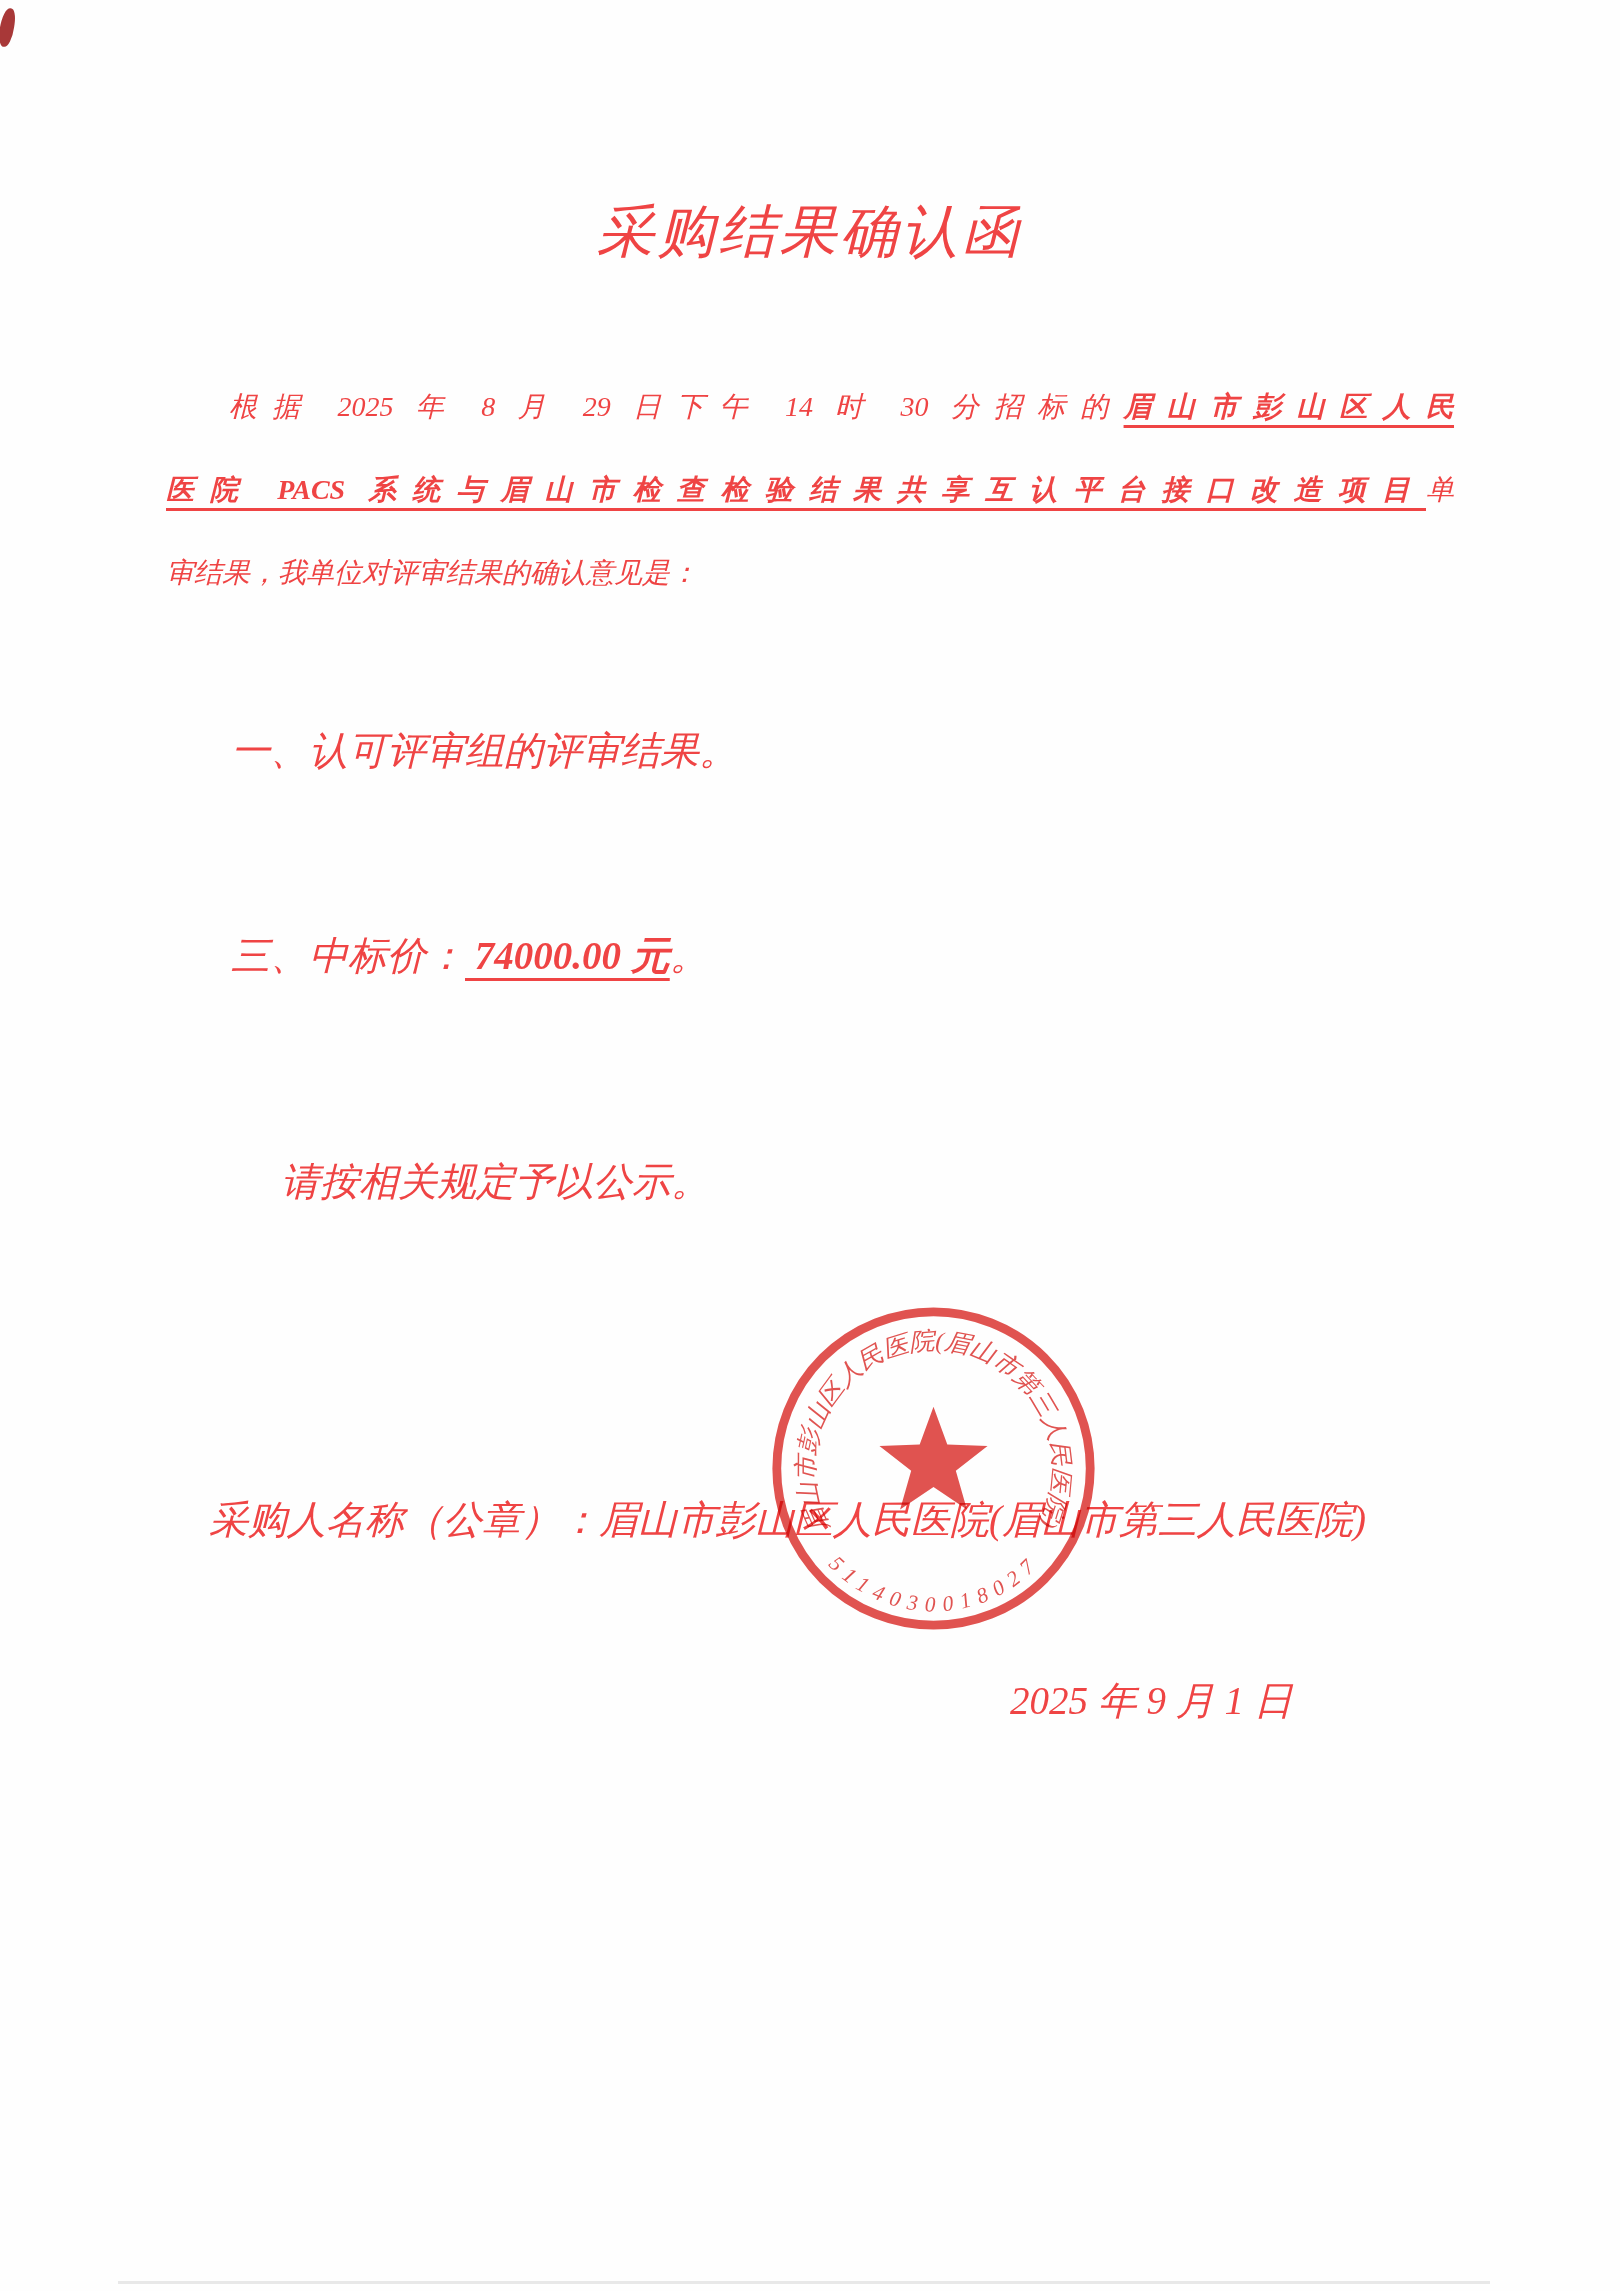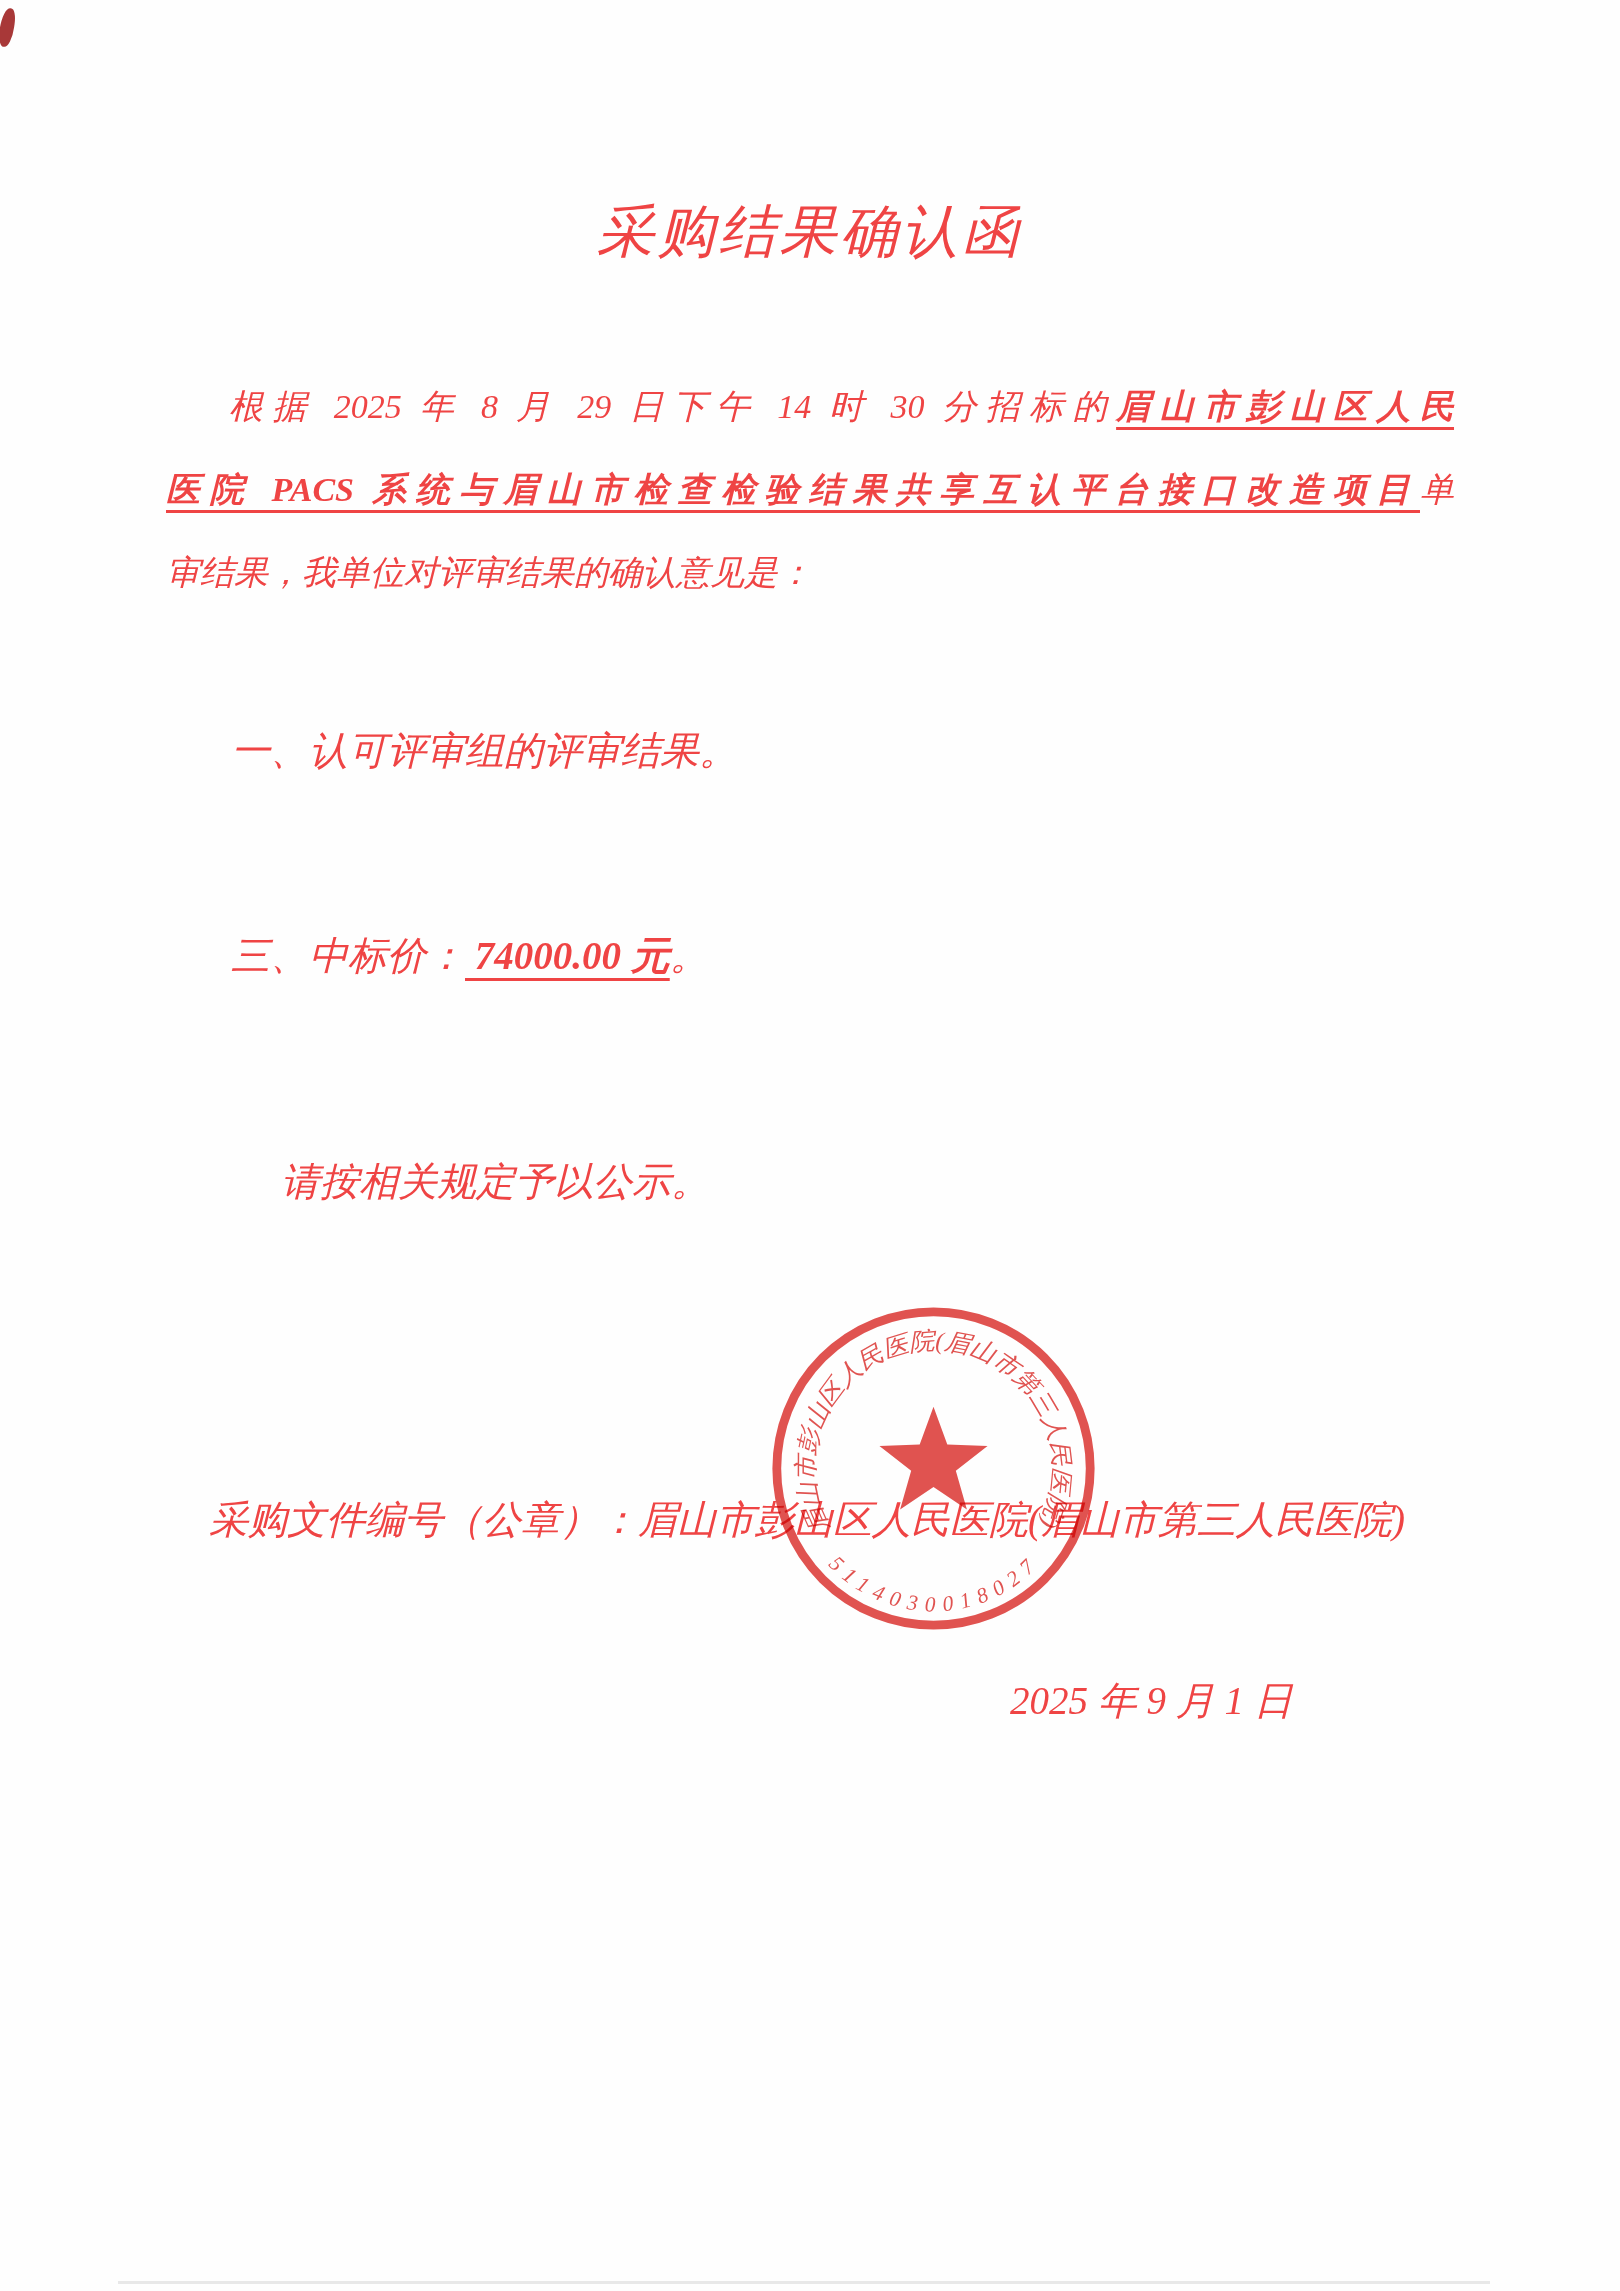--- a/index.html
+++ b/index.html
@@ -18,21 +18,21 @@
   .scan-artifact{
     position:absolute;left:0px;top:7.8px;width:13.7px;height:39px;
     background:#9e2222;border-radius:60% 40% 55% 45%;
     transform:rotate(8deg);opacity:.9;
   }
   .title{
     position:absolute;top:194px;left:0;width:100%;
     text-align:center;font-size:57px;font-weight:400;
     letter-spacing:3.9px;margin:0;
   }
-  .para{position:absolute;left:166px;top:365px;width:1288px;font-size:34px;}
+  .para{position:absolute;left:166px;top:365px;width:1288px;font-size:28px;}
   .pline{height:83px;line-height:83px;white-space:nowrap;}
   .pline.just{text-align:justify;text-align-last:justify;}
   .pline.indent{text-indent:63px;}
   .bu{
     font-weight:700;
     text-decoration:underline;
     text-decoration-thickness:2.9px;
     text-underline-offset:8.8px;
     white-space:pre-wrap;
   }
@@ -68,21 +68,21 @@
     <div class="pline"><span>审结果，我单位对评审结果的确认意见是：</span><span class="bu"></span><span></span></div>
   </div>
 
   <div class="item item1"><span>一、认可评审组的评审结果。</span><span class="b"></span><span></span></div>
 
 
   <div class="item item3"><span>三、中标价：</span><span class="bu"> 74000.00 元</span><span>。</span></div>
 
   <div class="notice">请按相关规定予以公示。</div>
 
-  <div class="sig"><span>采购文件编号（公章）：</span><span>眉山市彭山区人民医院(眉山市第三人民医院)</span></div>
+  <div class="sig"><span>采购人名称（公章）：</span><span>眉山市彭山区人民医院(眉山市第三人民医院)</span></div>
 
   <div class="date">2025 年 9 月 1 日</div>
 
   <svg class="seal" viewBox="0 0 340 340" aria-hidden="true">
     <circle cx="170" cy="170" r="160" fill="none" stroke-width="9" stroke="#dd3b38"></circle>
     <path id="sealArcTop" d="M 64.3 231 A 122 122 0 1 1 275.7 231" fill="none"></path>
     <path id="sealArcBottom" d="M 58.2 263.8 A 146 146 0 0 0 281.8 263.8" fill="none"></path>
     <text class="ringtext" fill="#dd3b38">
       <textPath href="#sealArcTop" startOffset="0" textLength="505" lengthAdjust="spacingAndGlyphs">眉山市彭山区人民医院(眉山市第三人民医院)</textPath>
     </text>

